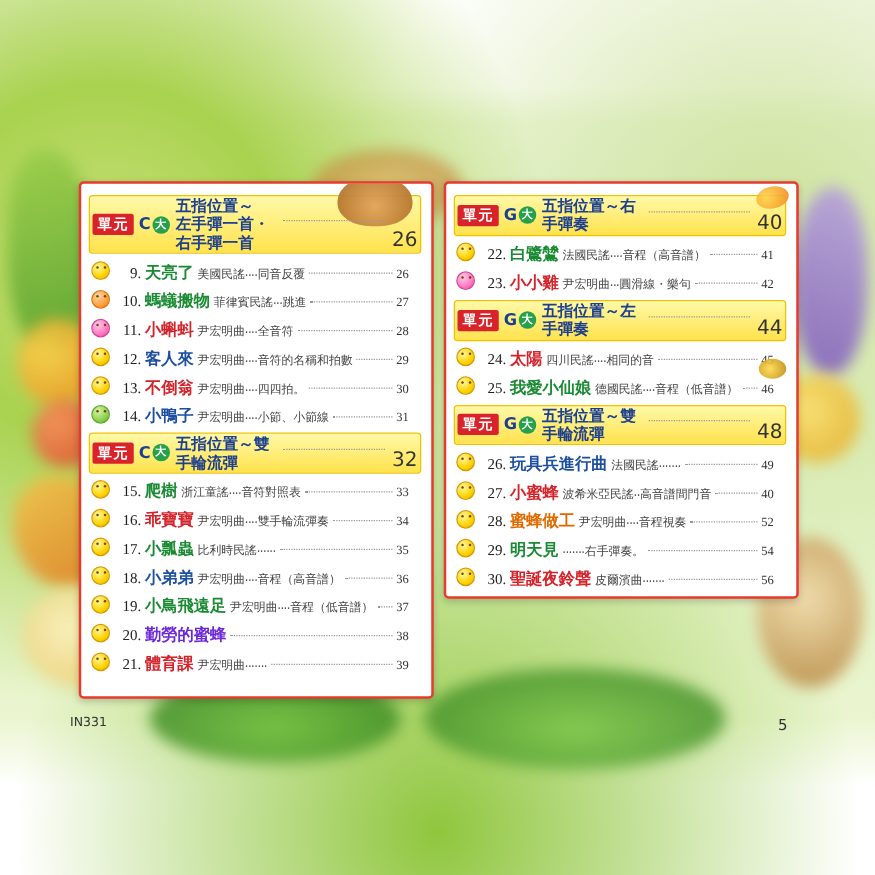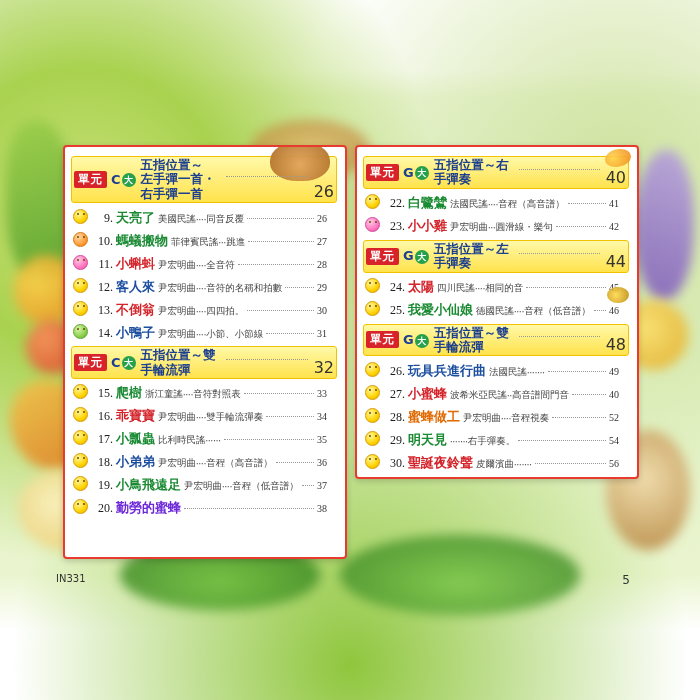--- a/index.html
+++ b/index.html
@@ -222,20 +222,28 @@
           <span class="dots"></span>
           <span class="page">37</span>
         </div>
         <div class="song">
           <span class="face "></span>
           <span class="num">20.</span>
           <span class="title t-purple">勤勞的蜜蜂</span>
           <span class="dots"></span>
           <span class="page">38</span>
         </div>
+        <div class="song">
+          <span class="face "></span>
+          <span class="num">21.</span>
+          <span class="title t-red">體育課</span>
+          <span class="meta">尹宏明曲‧‧‧‧‧‧‧</span>
+          <span class="dots"></span>
+          <span class="page">39</span>
+        </div>
       </div>
   </div>
 
   <div class="panel" id="right-panel">
     <div class="ill butterfly"></div>
     <div class="ill bee"></div>
     <div class="rows" id="right-rows">
         <div class="unit">
           <span class="unit-tag">單元</span>
           <span class="unit-key">G<span class="key-circle">大</span></span>

